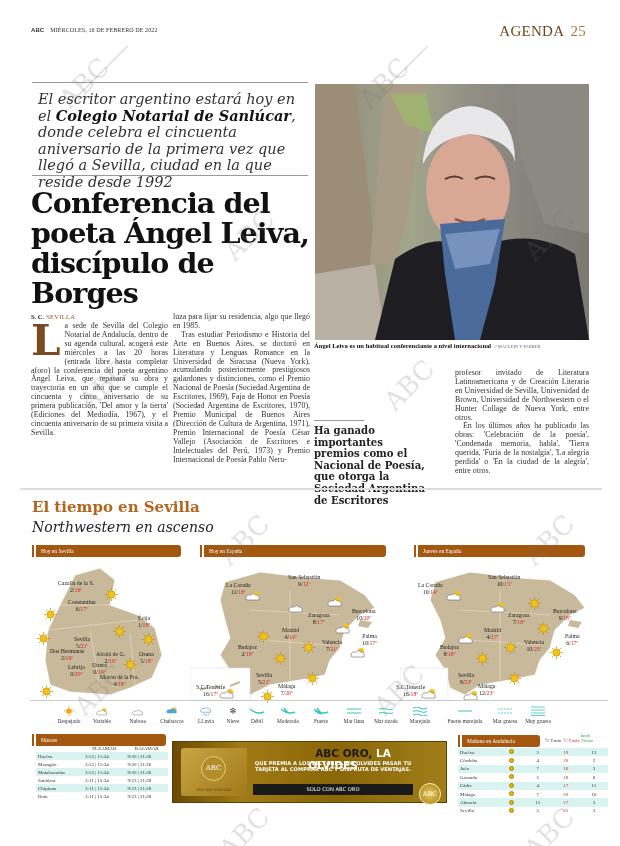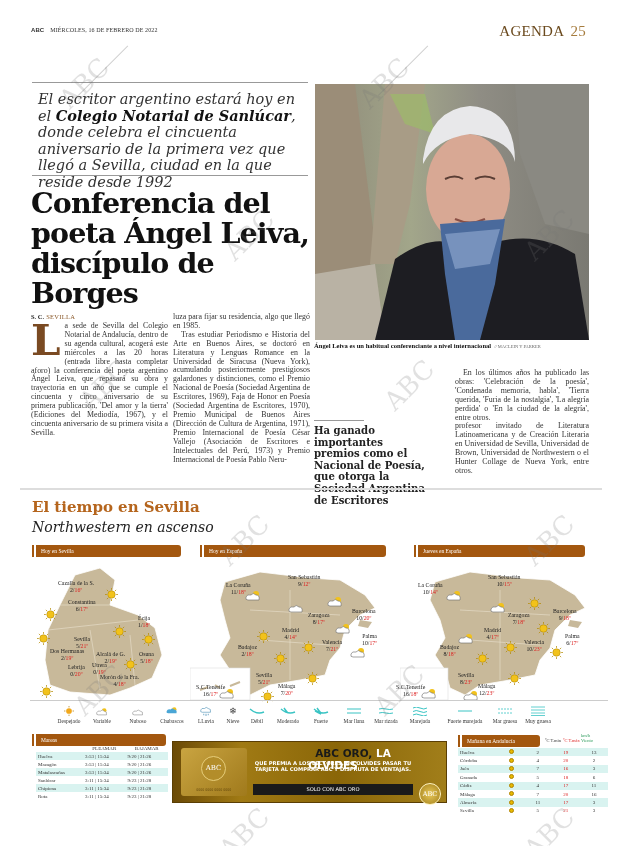--- a/index.html
+++ b/index.html
@@ -116,22 +116,22 @@
 </div>
 <div class="abs body-col" style="left:173px;top:313px;width:137px;">
   <div>luza para fijar su residencia, algo que llegó en 1985.</div>
   <div style="text-indent:8px;">Tras estudiar Periodismo e Historia del Arte en Buenos Aires, se doctoró en Literatura y Lenguas Romance en la Universidad de Siracusa (Nueva York), acumulando posteriormente prestigiosos galardones y distinciones, como el Premio Nacional de Poesía (Sociedad Argentina de Escritores, 1969), Faja de Honor en Poesía (Sociedad Argentina de Escritores, 1970), Premio Municipal de Buenos Aires (Dirección de Cultura de Argentina, 1971), Premio Internacional de Poesía César Vallejo (Asociación de Escritores e Intelectuales del Perú, 1973) y Premio Internacional de Poesía Pablo Neru-</div>
 </div>
 <div class="abs body-col" style="left:314px;top:369px;width:132px;">
 </div>
 <div class="abs rule" style="left:314px;top:420px;width:50px;"></div>
 <div class="abs pull">Ha ganado importantes premios como el Nacional de Poesía, que otorga la Sociedad Argentina de Escritores</div>
 <div class="abs body-col" style="left:455px;top:369px;width:134px;">
+  <div>profesor invitado de Literatura Latinoamericana y de Creación Literaria en Universidad de Sevilla, Universidad de Brown, Universidad de Northwestern o el Hunter Collage de Nueva York, entre otros.</div>
   <div style="text-indent:8px;">En los últimos años ha publicado las obras: 'Celebración de la poesía', 'Condenada memoria, habla', 'Tierra querida, 'Furia de la nostalgia', 'La alegría perdida' o 'En la ciudad de la alegría', entre otros.</div>
-  <div>profesor invitado de Literatura Latinoamericana y de Creación Literaria en Universidad de Sevilla, Universidad de Brown, Universidad de Northwestern o el Hunter Collage de Nueva York, entre otros.</div>
 </div>
 <div class="abs" style="left:20px;top:488px;width:582px;height:2px;background:#ddd;"></div>
 
 <div class="abs weather-title">El tiempo en Sevilla</div>
 <div class="abs weather-sub">Northwestern en ascenso</div>
 
 <div class="abs tab" style="left:36px;top:545px;width:145px;">Hoy en Sevilla</div>
 <div class="abs tab" style="left:204px;top:545px;width:182px;">Hoy en España</div>
 <div class="abs tab" style="left:418px;top:545px;width:167px;">Jueves en España</div>
 

